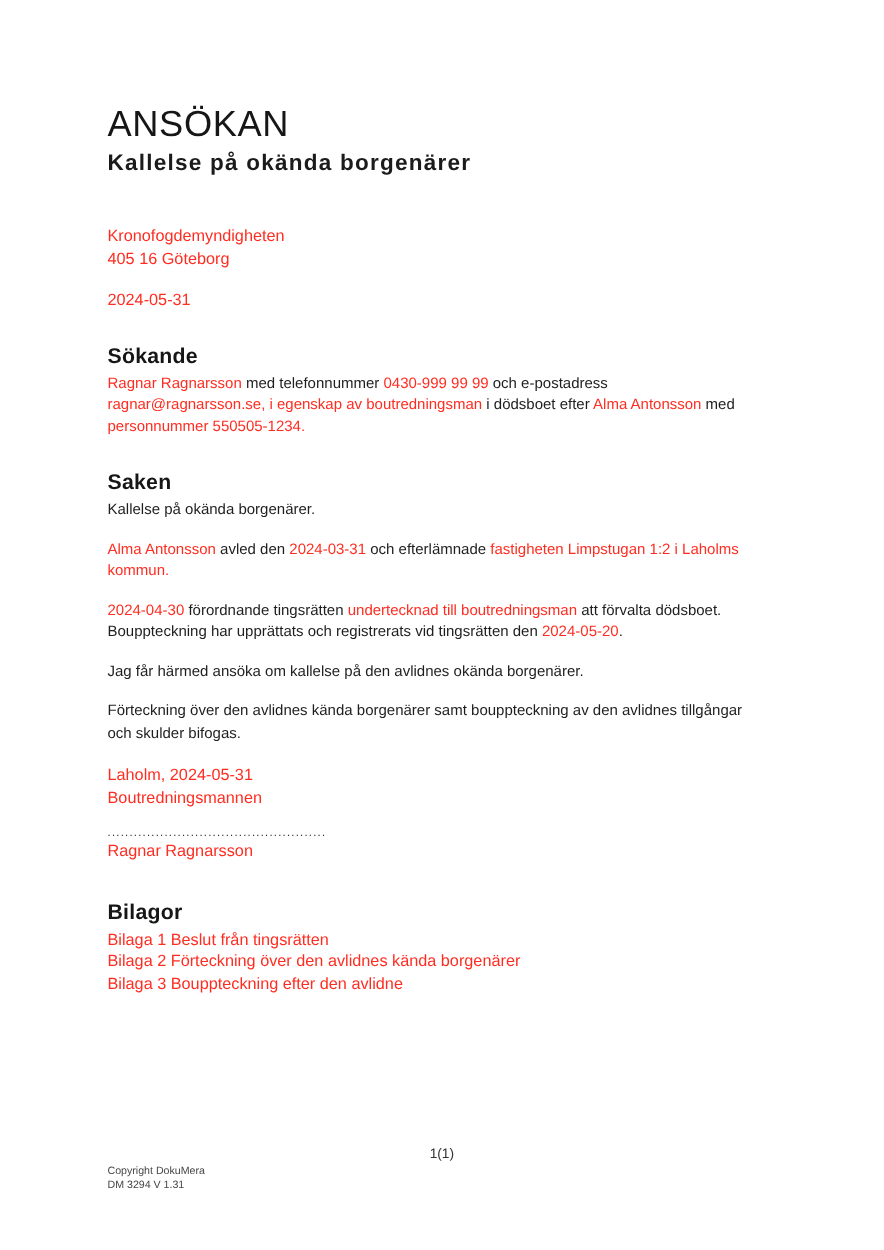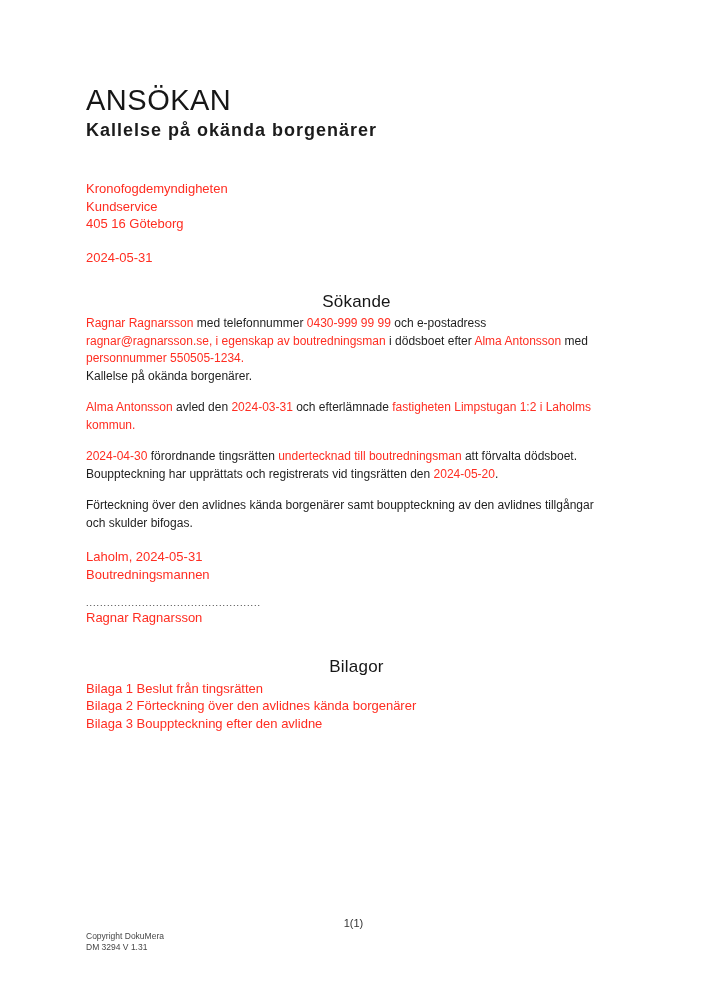--- a/index.html
+++ b/index.html
@@ -10,21 +10,21 @@
   }
   .page{position:relative;width:707px;height:1000px;overflow:hidden;background:#fff;}
   .content{padding:85px 80px 0 86px;}
 
   h1.doc-title{margin:0;font-size:29px;line-height:30px;font-weight:400;letter-spacing:.5px;color:#161616;}
   .doc-subtitle{margin:7px 0 0;font-size:18px;line-height:16px;font-weight:600;letter-spacing:1px;color:#1b1b1b;}
 
   .recipient{margin-top:42px;font-size:13px;line-height:17.5px;color:var(--red,#ff2d21);}
   .doc-date{margin:16px 0 0;font-size:13px;line-height:17.5px;color:var(--red,#ff2d21);}
 
-  h2.section-heading{margin:26px 0 3px;font-size:17px;line-height:20px;font-weight:400;letter-spacing:.2px;color:#161616;text-align:center;}
+  h2.section-heading{margin:26px 0 3px;font-size:17px;line-height:20px;font-weight:700;letter-spacing:.2px;color:#161616;}
   h2.bilagor-heading{margin-top:30px;}
   p.body{margin:14px 0 0;font-size:12px;line-height:17.5px;color:var(--ink,#1e1e1e);}
   p.body.after-heading{margin-top:0;}
   .red{color:var(--red,#ff2d21);}
 
   .signature{margin-top:16px;font-size:13px;line-height:17.5px;}
   .sig-dots{margin-top:14px;font-size:9px;line-height:12px;letter-spacing:1px;color:#2a2a2a;}
   .sig-name{font-size:13px;line-height:17.5px;color:var(--red,#ff2d21);}
 
   .bilagor-list{margin-top:0;font-size:13px;line-height:17.5px;color:var(--red,#ff2d21);}
@@ -36,32 +36,33 @@
 <body>
 
 <div class="page">
   <div class="content">
 
     <h1 class="doc-title">ANSÖKAN</h1>
     <div class="doc-subtitle">Kallelse på okända borgenärer</div>
 
     <div class="recipient">
       <div>Kronofogdemyndigheten</div>
-      <div>Kundservice</div>
       <div>405 16 Göteborg</div>
     </div>
 
     <p class="doc-date">2024-05-31</p>
 
     <h2 class="section-heading">Sökande</h2>
     <p class="body after-heading"><span class="red">Ragnar Ragnarsson</span><span> med telefonnummer </span><span class="red">0430-999 99 99</span><span> och e-postadress</span><br><span class="red">ragnar@ragnarsson.se, i egenskap av boutredningsman</span><span> i dödsboet efter </span><span class="red">Alma Antonsson</span><span> med</span><br><span class="red">personnummer 550505-1234.</span></p>
 
+    <h2 class="section-heading">Saken</h2>
     <p class="body after-heading"><span>Kallelse på okända borgenärer.</span></p>
     <p class="body"><span class="red">Alma Antonsson</span><span> avled den </span><span class="red">2024-03-31</span><span> och efterlämnade </span><span class="red">fastigheten Limpstugan 1:2 i Laholms</span><br><span class="red">kommun.</span></p>
     <p class="body"><span class="red">2024-04-30</span><span> förordnande tingsrätten </span><span class="red">undertecknad till boutredningsman</span><span> att förvalta dödsboet.</span><br><span>Bouppteckning har upprättats och registrerats vid tingsrätten den </span><span class="red">2024-05-20</span><span>.</span></p>
+    <p class="body"><span>Jag får härmed ansöka om kallelse på den avlidnes okända borgenärer.</span></p>
     <p class="body"><span>Förteckning över den avlidnes kända borgenärer samt bouppteckning av den avlidnes tillgångar</span><br><span>och skulder bifogas.</span></p>
 
     <div class="signature">
       <div class="red">Laholm, 2024-05-31</div>
       <div class="red">Boutredningsmannen</div>
       <div class="sig-dots">..................................................</div>
       <div class="sig-name">Ragnar Ragnarsson</div>
     </div>
 
     <h2 class="section-heading bilagor-heading">Bilagor</h2>

